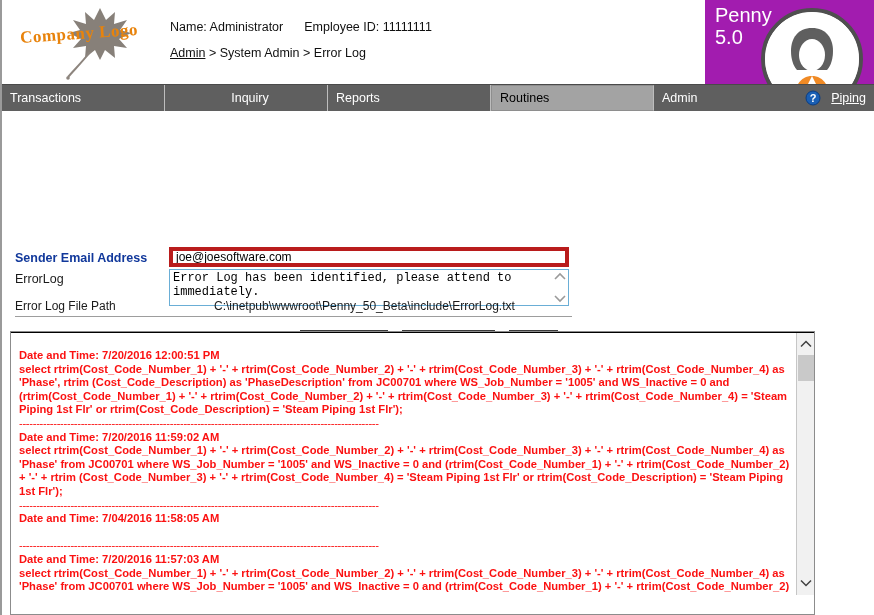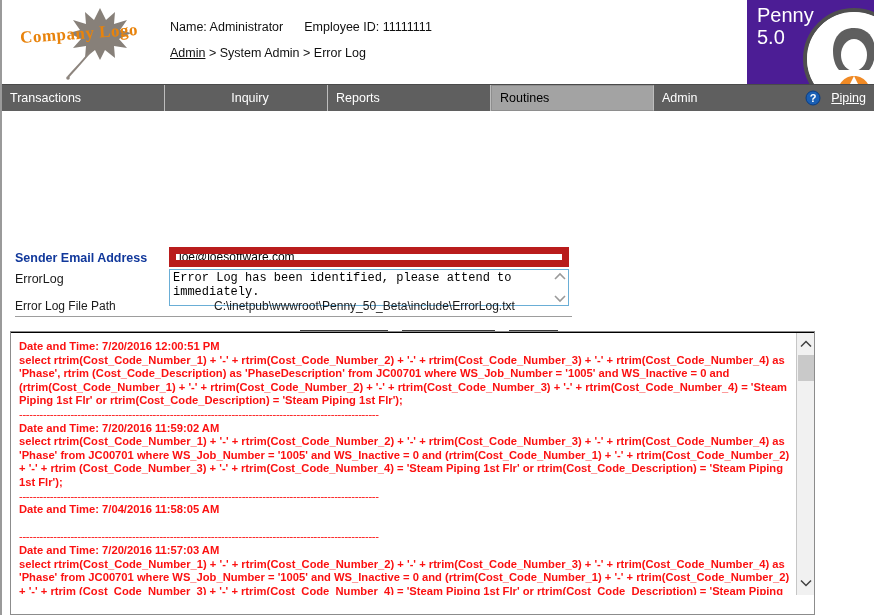--- a/index.html
+++ b/index.html
@@ -66,22 +66,22 @@
     white-space: nowrap;
   }
   #breadcrumb .crumb-link {
     text-decoration: underline;
     color: #111;
     cursor: pointer;
   }
   #penny-panel {
     position: absolute;
     right: 0; top: 0;
-    width: 127px; height: 84px;
-    background: #4c1d95;
+    width: 169px; height: 84px;
+    background: #a21caf;
     overflow: hidden;
   }
   #penny-title {
     position: absolute;
     left: 10px; top: 4px;
     font-size: 20px;
     color: #ffffff;
     line-height: 22px;
     font-family: "Liberation Sans", sans-serif;
   }
@@ -155,21 +155,21 @@
     left: 13px; top: 140px;
     font-size: 12.5px;
     font-weight: bold;
     color: #11389b;
   }
   #input-sender {
     position: absolute;
     left: 167px; top: 136px;
     width: 400px; height: 20px;
     box-sizing: border-box;
-    border: 7px solid #b91c1c;
+    border: 4px solid #b91c1c;
     font-family: "Liberation Sans", sans-serif;
     font-size: 12px;
     padding: 1px 3px;
     color: #000;
     background: #fff;
   }
   #lbl-comments {
     position: absolute;
     left: 13px; top: 161px;
     font-size: 12.5px;
@@ -281,21 +281,21 @@
     box-sizing: border-box;
     border-top: 1px solid #000000;
     background: #ffffff;
     overflow: hidden;
   }
   #log-content {
     position: absolute;
     left: 0; top: 0;
     width: 786px;
     height: 100%;
-    padding: 7px 6px 0 8px;
+    padding: 16px 6px 0 8px;
     box-sizing: border-box;
     overflow: hidden;
     color: #fb1111;
     font-family: "Liberation Sans", sans-serif;
     font-size: 11.2px;
     line-height: 13.6px;
     font-weight: bold;
   }
   .log-entry { margin: 0; }
   .log-sep {

